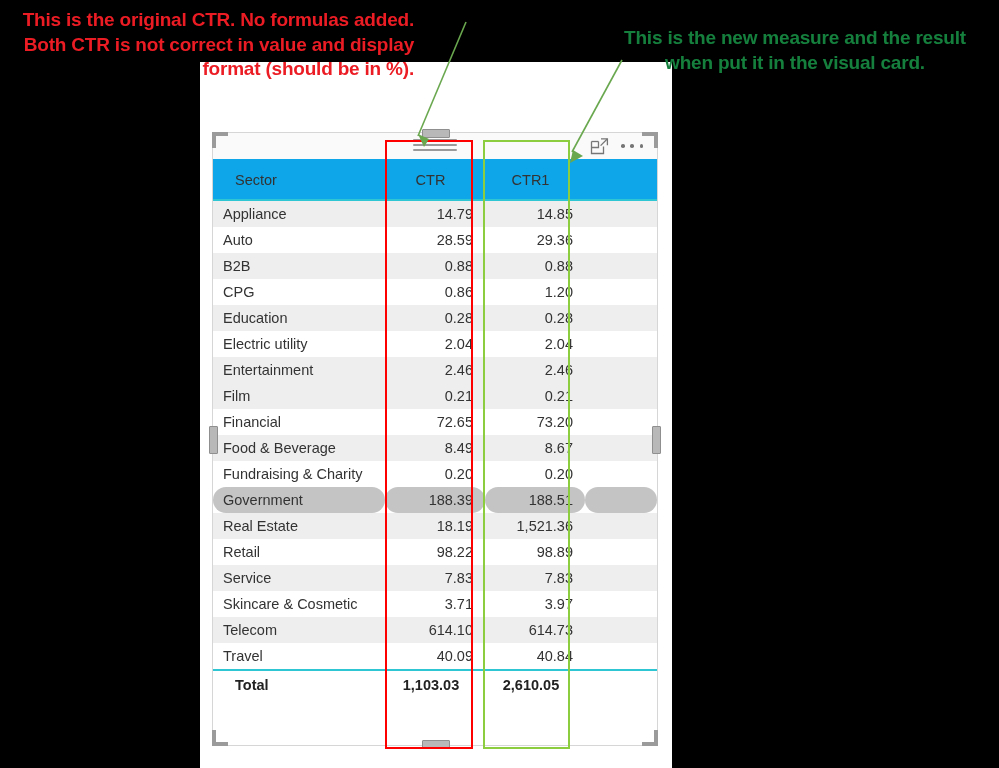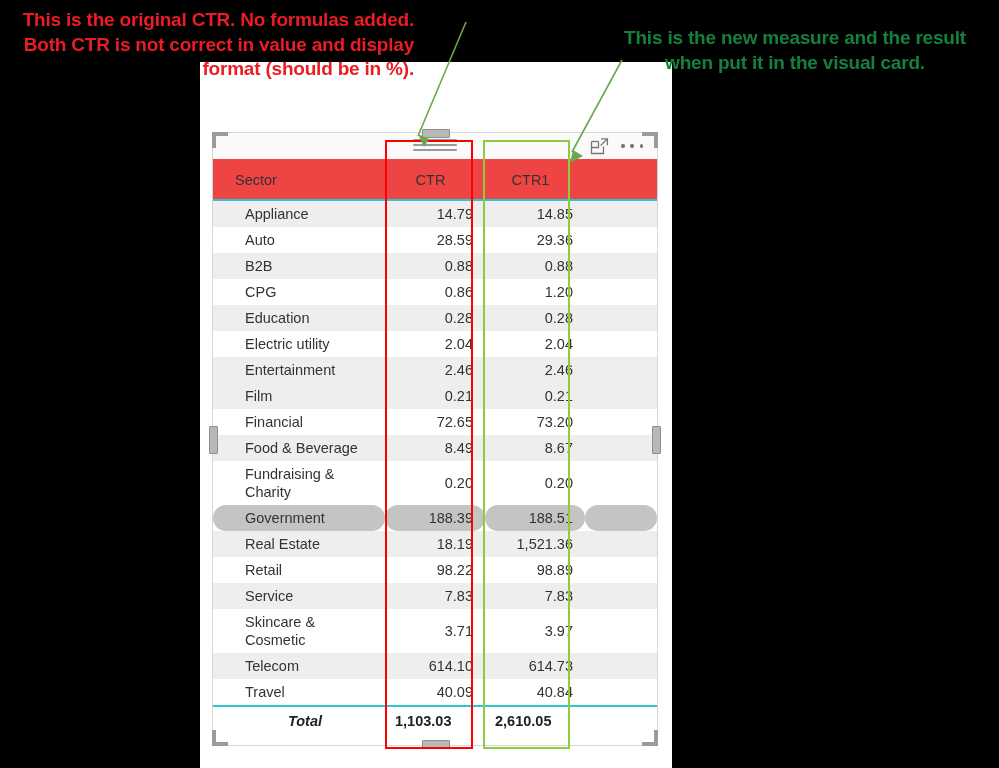--- a/index.html
+++ b/index.html
@@ -163,50 +163,50 @@
   col.c-sector { width: 172px; }
   col.c-ctr    { width: 100px; }
   col.c-ctr1   { width: 100px; }
   col.c-pad    { width: 72px; }
 
   thead th {
     font-weight: normal;
     color: #333333;
     padding: 13px 10px 11px 10px;
     border-bottom: 2px solid #2fc6d4;
-    background: #ef4444;
+    background: #0ea5e9;
     font-size: 14.5px;
   }
   thead th.left  { text-align: left; padding-left: 22px; }
   thead th.right { text-align: center; padding-left: 1px; }
   thead th.pad   { border-bottom: 2px solid #2fc6d4; }
 
   tbody td {
     padding: 4px 10px 4px 10px;
     height: 18px;
     line-height: 18px;
     font-size: 14.5px;
     color: #333333;
   }
-  tbody td.cat { text-align: left; padding-left: 32px; }
+  tbody td.cat { text-align: left; padding-left: 10px; }
   tbody td.num { text-align: right; padding-right: 12px; margin-left: 30px; }
   tbody td.pad { }
 
   tbody tr.alt td { background: #eeeeee; }
   tbody tr.sel td { background: #c4c4c4; border-radius: 13px; }
 
   tfoot td {
     font-weight: bold;
     color: #222222;
     border-top: 2px solid #2fc6d4;
     padding: 6px 10px 6px 10px;
     font-size: 14.5px;
   }
-  tfoot td.cat { text-align: center; padding-left: 22px; font-style: italic; }
-  tfoot td.num { text-align: left; padding-right: 18px; }
+  tfoot td.cat { text-align: left; padding-left: 22px; }
+  tfoot td.num { text-align: center; padding-right: 18px; }
 
   
   .col-box {
     position: absolute;
     z-index: 30;
     pointer-events: none;
     box-sizing: border-box;
   }
   #box-ctr {
     left: 385px;

